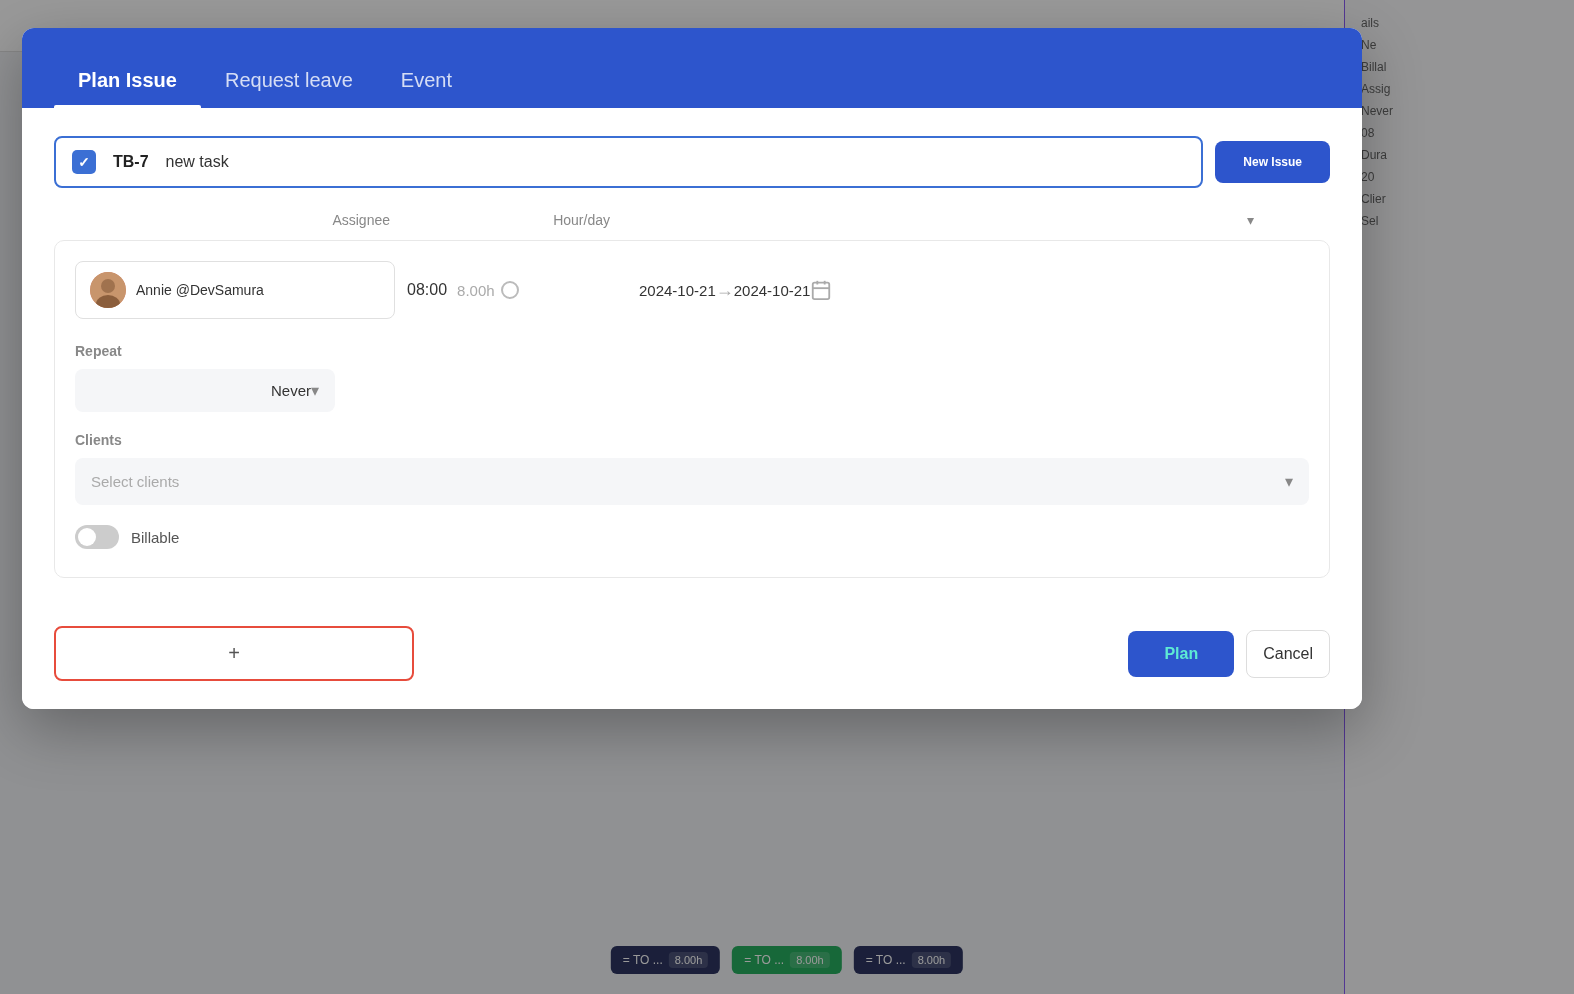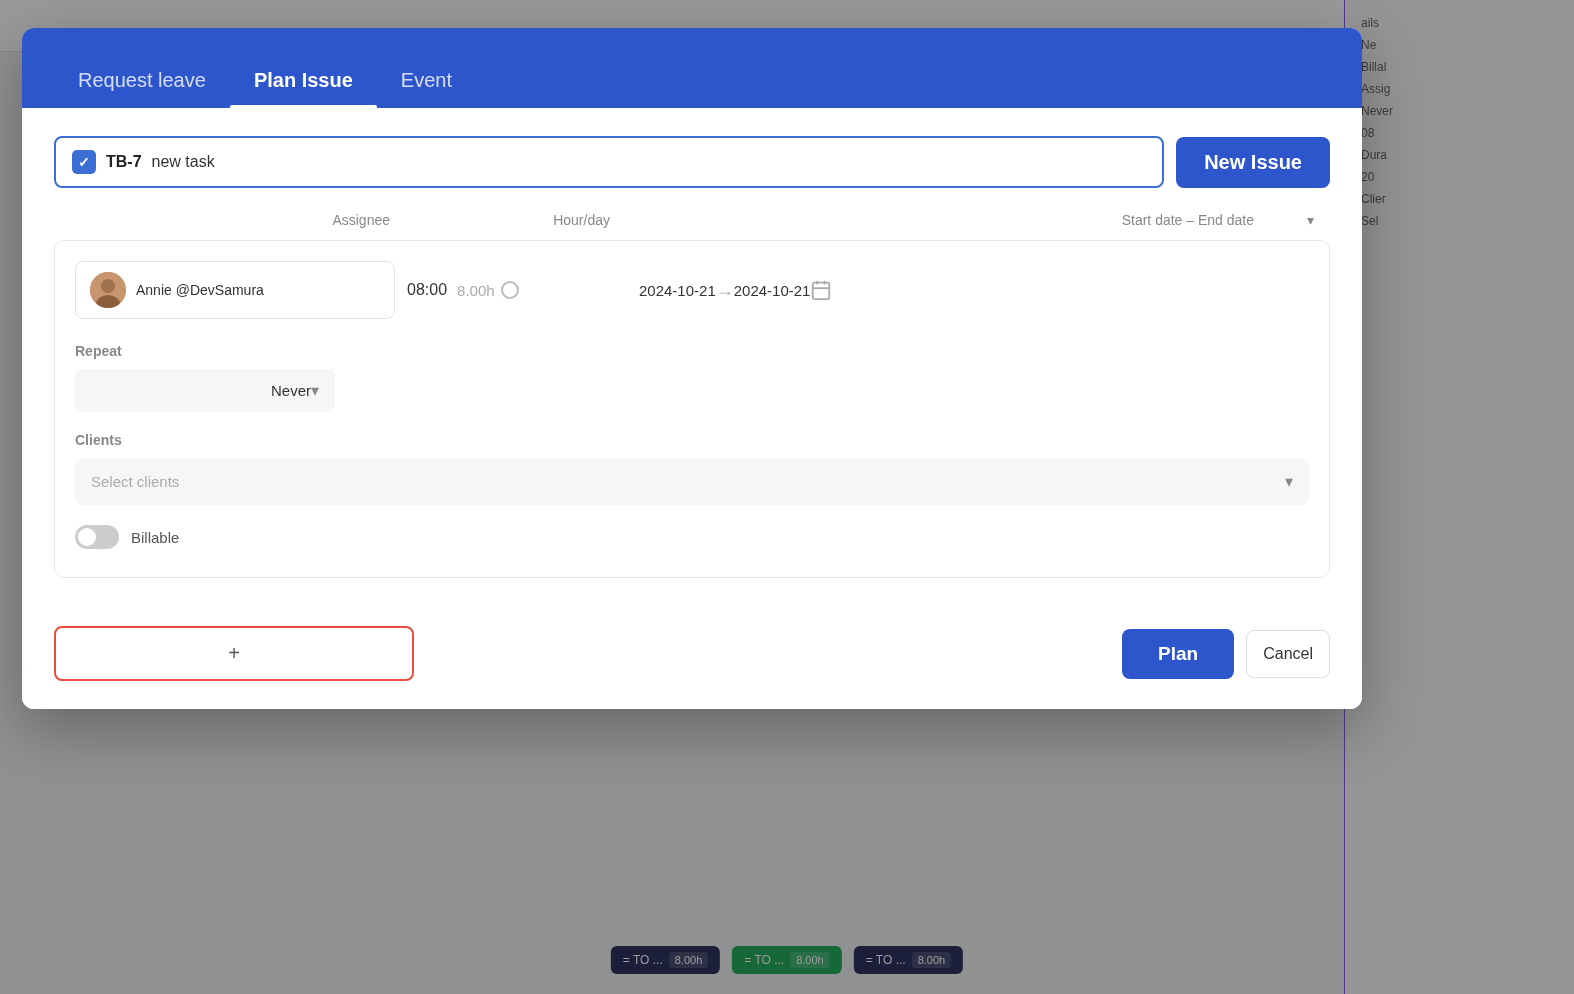--- a/index.html
+++ b/index.html
@@ -106,21 +106,21 @@
       margin-bottom: 24px;
     }
 
     .issue-input-wrapper {
       flex: 1;
       display: flex;
       align-items: center;
       border: 2px solid #3b6fd4;
       border-radius: 8px;
       padding: 12px 16px;
-      gap: 10px;
+      gap: 17px;
       background: #fff;
     }
 
     .checkbox-icon {
       width: 24px;
       height: 24px;
       background: #3b6fd4;
       border-radius: 5px;
       display: flex;
       align-items: center;
@@ -145,21 +145,21 @@
       font-size: 16px;
       color: #333;
     }
 
     .new-issue-btn {
       background: #2d55cc;
       color: #fff;
       border: none;
       border-radius: 8px;
       padding: 14px 28px;
-      font-size: 20px;
+      font-size: 12px;
       font-weight: 600;
       cursor: pointer;
       white-space: nowrap;
     }
 
     
     .col-headers {
       display: grid;
       grid-template-columns: 320px 220px 1fr 60px;
       padding: 0 16px;
@@ -371,25 +371,25 @@
     }
 
     .footer-actions {
       display: flex;
       gap: 12px;
       align-items: center;
     }
 
     .plan-btn {
       background: #2d55cc;
-      color: #ffffff;
+      color: #5eead4;
       border: none;
       border-radius: 8px;
       padding: 14px 36px;
-      font-size: 19px;
+      font-size: 16px;
       font-weight: 600;
       cursor: pointer;
     }
 
     .cancel-btn {
       background: #fff;
       color: #333;
       border: 1px solid #ddd;
       border-radius: 8px;
       padding: 14px 16px;
@@ -469,40 +469,39 @@
   <div class="bg-right-label">20</div>
   <div class="bg-right-label">Clier</div>
   <div class="bg-right-label">Sel</div>
 </div>
 
 <div class="overlay"></div>
 
 <div class="modal">
 
   <div class="modal-header">
+    <div class="tab active">Plan Issue</div>
     <div class="tab">Request leave</div>
-    <div class="tab active">Plan Issue</div>
     <div class="tab">Event</div>
   </div>
 
   <div class="modal-body">
 
     <div class="issue-row">
       <div class="issue-input-wrapper">
         <div class="checkbox-icon"></div>
         <span class="issue-id">TB-7</span>
         <span class="issue-title">new task</span>
       </div>
       <button class="new-issue-btn">New Issue</button>
     </div>
 
     <div class="col-headers">
       <div class="col-header">Assignee</div>
       <div class="col-header">Hour/day</div>
-      <div class="col-header">Start date – End date</div>
       <div class="col-header">
         <span>▾</span>
       </div>
     </div>
 
     <div class="assignee-card">
 
       <div class="assignee-row">
 
         <div class="assignee-info">

